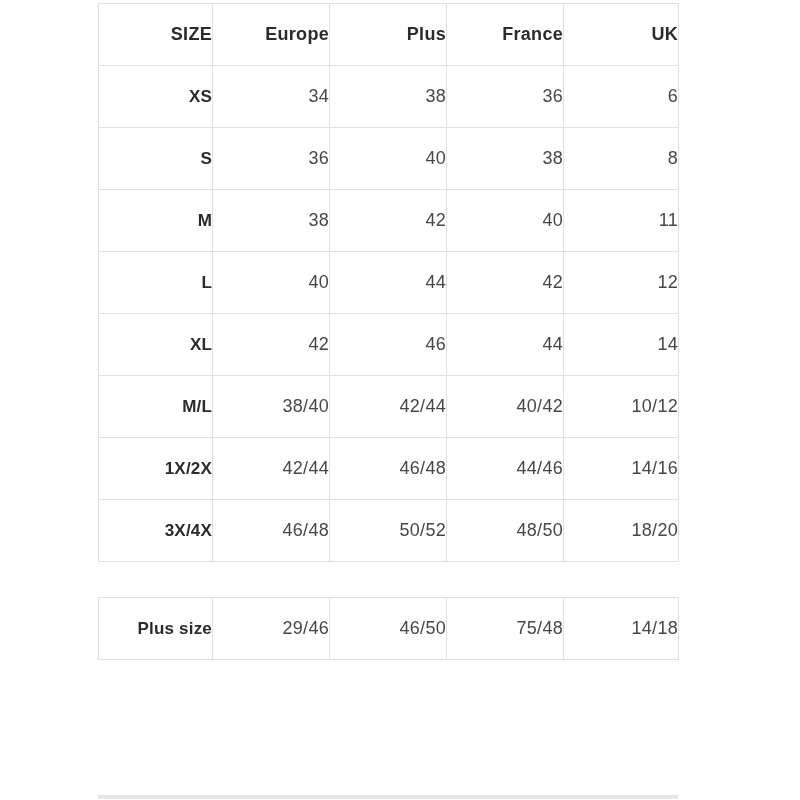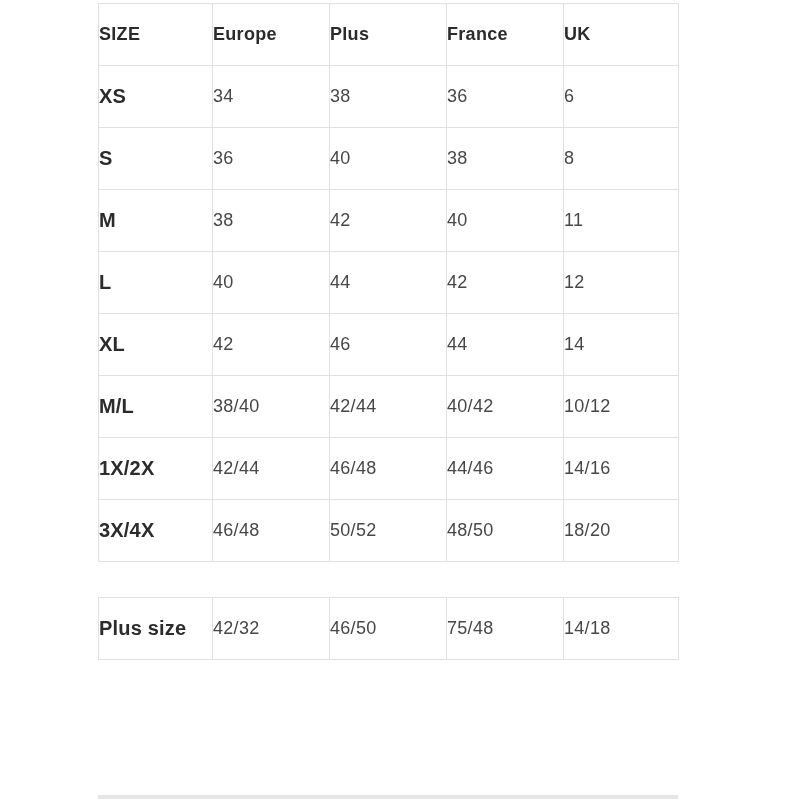--- a/index.html
+++ b/index.html
@@ -26,34 +26,34 @@
   }
   table.size-table{
     border-collapse:collapse;
     table-layout:fixed;
     width:580px;
     background:#ffffff;
   }
   table.size-table th,
   table.size-table td{
     border:1px solid var(--border-color);
-    text-align:left;
+    text-align:right;
     vertical-align:middle;
     height:62px;
     padding:0;
   }
   table.size-table thead th{
     font-weight:700;
     font-size:18px;
     letter-spacing:0.3px;
     color:var(--header-text);
   }
   table.size-table tbody th{
     font-weight:700;
-    font-size:20px;
+    font-size:17px;
     letter-spacing:0.2px;
     color:var(--header-text);
   }
   table.size-table td{
     font-weight:400;
     font-size:18px;
     letter-spacing:0.3px;
     color:var(--value-text);
   }
   .secondary-table{
@@ -154,21 +154,21 @@
     <colgroup>
       <col style="width:114px">
       <col style="width:117px">
       <col style="width:117px">
       <col style="width:117px">
       <col style="width:115px">
     </colgroup>
     <tbody id="special-table-body">
         <tr>
           <th>Plus size</th>
-          <td>42/32</td>
+          <td>29/46</td>
           <td>46/50</td>
           <td>75/48</td>
           <td>14/18</td>
         </tr>
       </tbody>
   </table>
 
 </div>
 
 <div class="bottom-edge"></div>

